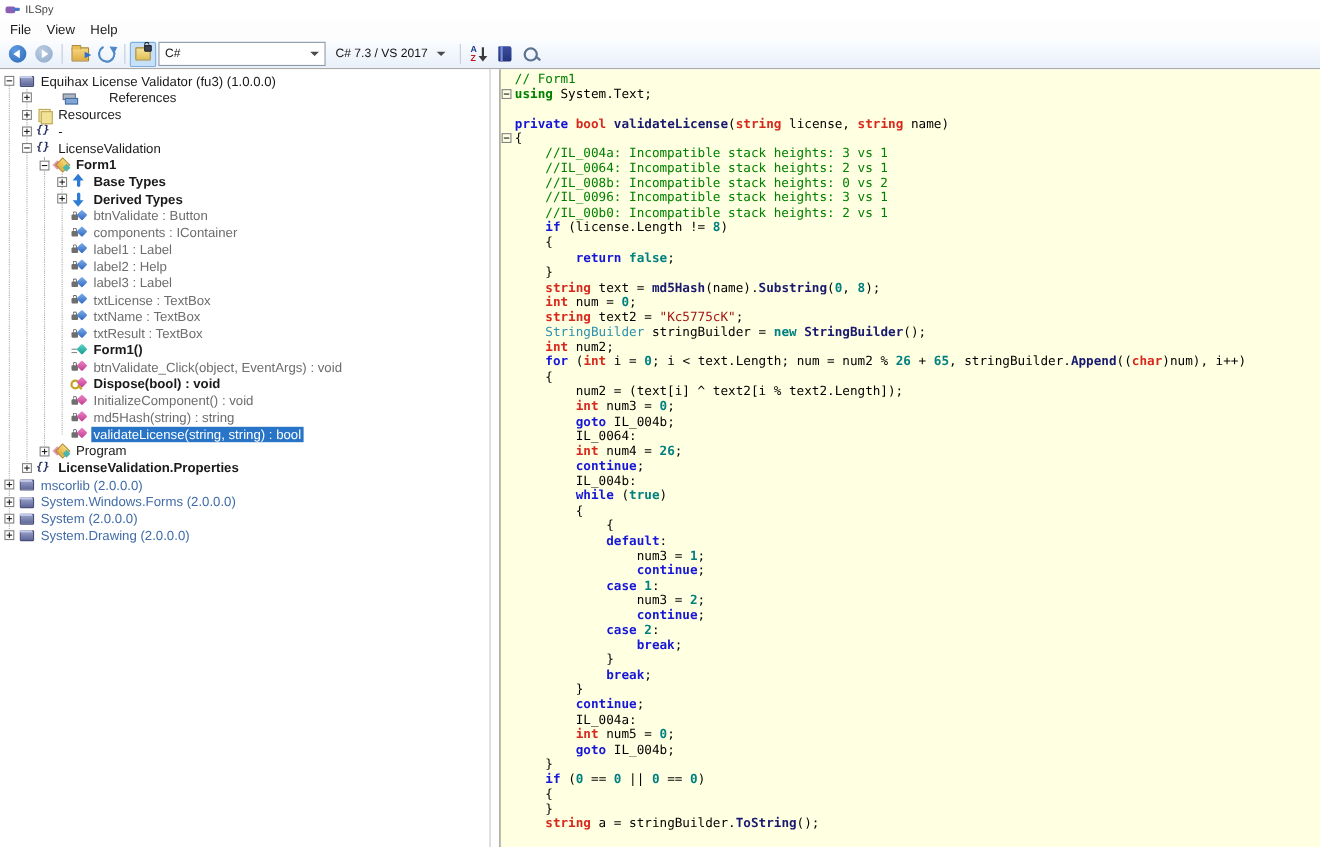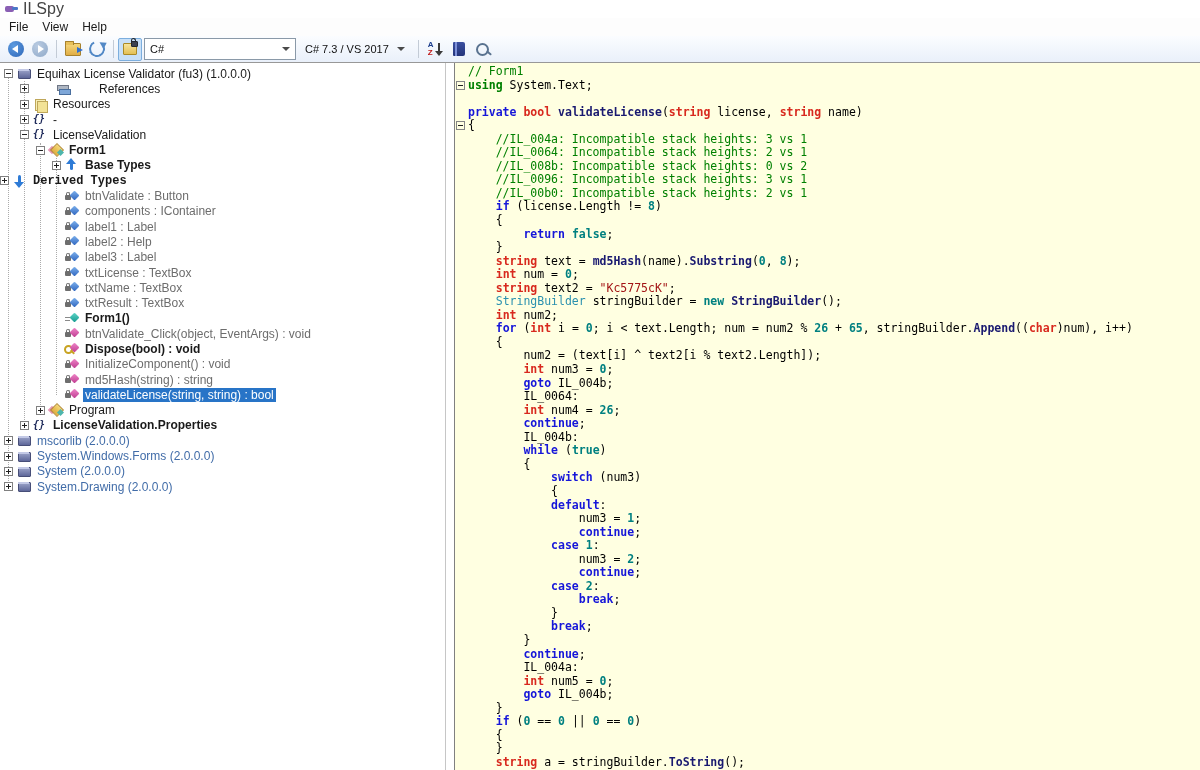--- a/index.html
+++ b/index.html
@@ -6,21 +6,21 @@
   body{width:1200px;height:770px;overflow:hidden;background:#fff;
        font-family:"Liberation Sans",sans-serif;-webkit-font-smoothing:antialiased;}
   .window{width:1200px;height:770px;display:flex;flex-direction:column;}
 
   
   .titlebar{height:18px;background:#ffffff;display:flex;align-items:center;padding-left:5px;flex:0 0 auto;}
   .app-icon{width:13px;height:10px;position:relative;margin-right:5px;}
   .app-icon i{position:absolute;display:block;}
   .app-icon .g1{left:0;top:2px;width:9px;height:6px;background:#8a5fb4;border-radius:2px;}
   .app-icon .g2{left:7px;top:3px;width:6px;height:3px;background:#4a77c8;border-radius:1px;}
-  .title-text{font-size:16px;color:#444;}
+  .title-text{font-size:10px;color:#444;}
 
   
   .menubar{height:18px;background:#fdfdfd;display:flex;align-items:center;padding-left:2px;flex:0 0 auto;}
   .menu-item{font-size:12px;color:#1a1a1a;padding:1px 7px;cursor:default;}
 
   
   .toolbar{height:26px;background:linear-gradient(#fbfdff,#e9f0fa);border-bottom:1px solid #989898;
            display:flex;align-items:center;padding-left:4px;flex:0 0 auto;}
   .tb-sep{width:1px;height:18px;background:#c3cbd6;margin:0 4px;flex:0 0 auto;}
   .tb-btn{width:22px;height:21px;display:flex;align-items:center;justify-content:center;flex:0 0 auto;border:1px solid transparent;border-radius:2px;}
@@ -240,21 +240,21 @@
             <span class="tlabel">Form1</span>
           </div>
           <div class="trow bold" style="padding-left: 52px;">
             <span class="texp plus"></span>
             <span class="ticon ticon-arrU">
               <i class="st"></i>
               <i class="tr"></i>
             </span>
             <span class="tlabel">Base Types</span>
           </div>
-          <div class="trow bold" style=" font-family: Liberation Mono, monospace;">
+          <div class="trow bold" style="padding-left: 52px;">
             <span class="texp plus"></span>
             <span class="ticon ticon-arrD">
               <i class="st"></i>
               <i class="tr"></i>
             </span>
             <span class="tlabel">Derived Types</span>
           </div>
           <div class="trow gray" style="padding-left: 52px;">
             <span class="texp-space"></span>
             <span class="ticon ticon-field">
@@ -442,21 +442,20 @@
         <div class="cline"><span class="cmargin"></span><span class="ctext"><span class="p">    {</span></span></div>
         <div class="cline"><span class="cmargin"></span><span class="ctext"><span class="p">        num2 = (text[i] ^ text2[i % text2.Length]);</span></span></div>
         <div class="cline"><span class="cmargin"></span><span class="ctext"><span class="p">        </span><span class="t">int</span><span class="p"> num3 = </span><span class="v">0</span><span class="p">;</span></span></div>
         <div class="cline"><span class="cmargin"></span><span class="ctext"><span class="p">        </span><span class="k">goto</span><span class="p"> IL_004b;</span></span></div>
         <div class="cline"><span class="cmargin"></span><span class="ctext"><span class="p">        IL_0064:</span></span></div>
         <div class="cline"><span class="cmargin"></span><span class="ctext"><span class="p">        </span><span class="t">int</span><span class="p"> num4 = </span><span class="v">26</span><span class="p">;</span></span></div>
         <div class="cline"><span class="cmargin"></span><span class="ctext"><span class="p">        </span><span class="k">continue</span><span class="p">;</span></span></div>
         <div class="cline"><span class="cmargin"></span><span class="ctext"><span class="p">        IL_004b:</span></span></div>
         <div class="cline"><span class="cmargin"></span><span class="ctext"><span class="p">        </span><span class="k">while</span><span class="p"> (</span><span class="vb">true</span><span class="p">)</span></span></div>
         <div class="cline"><span class="cmargin"></span><span class="ctext"><span class="p">        {</span></span></div>
-        <div class="cline"><span class="cmargin"></span><span class="ctext"><span class="p">            </span><span class="k">switch</span><span class="p"> (num3)</span></span></div>
         <div class="cline"><span class="cmargin"></span><span class="ctext"><span class="p">            {</span></span></div>
         <div class="cline"><span class="cmargin"></span><span class="ctext"><span class="p">            </span><span class="k">default</span><span class="p">:</span></span></div>
         <div class="cline"><span class="cmargin"></span><span class="ctext"><span class="p">                num3 = </span><span class="v">1</span><span class="p">;</span></span></div>
         <div class="cline"><span class="cmargin"></span><span class="ctext"><span class="p">                </span><span class="k">continue</span><span class="p">;</span></span></div>
         <div class="cline"><span class="cmargin"></span><span class="ctext"><span class="p">            </span><span class="k">case</span><span class="p"> </span><span class="v">1</span><span class="p">:</span></span></div>
         <div class="cline"><span class="cmargin"></span><span class="ctext"><span class="p">                num3 = </span><span class="v">2</span><span class="p">;</span></span></div>
         <div class="cline"><span class="cmargin"></span><span class="ctext"><span class="p">                </span><span class="k">continue</span><span class="p">;</span></span></div>
         <div class="cline"><span class="cmargin"></span><span class="ctext"><span class="p">            </span><span class="k">case</span><span class="p"> </span><span class="v">2</span><span class="p">:</span></span></div>
         <div class="cline"><span class="cmargin"></span><span class="ctext"><span class="p">                </span><span class="k">break</span><span class="p">;</span></span></div>
         <div class="cline"><span class="cmargin"></span><span class="ctext"><span class="p">            }</span></span></div>

